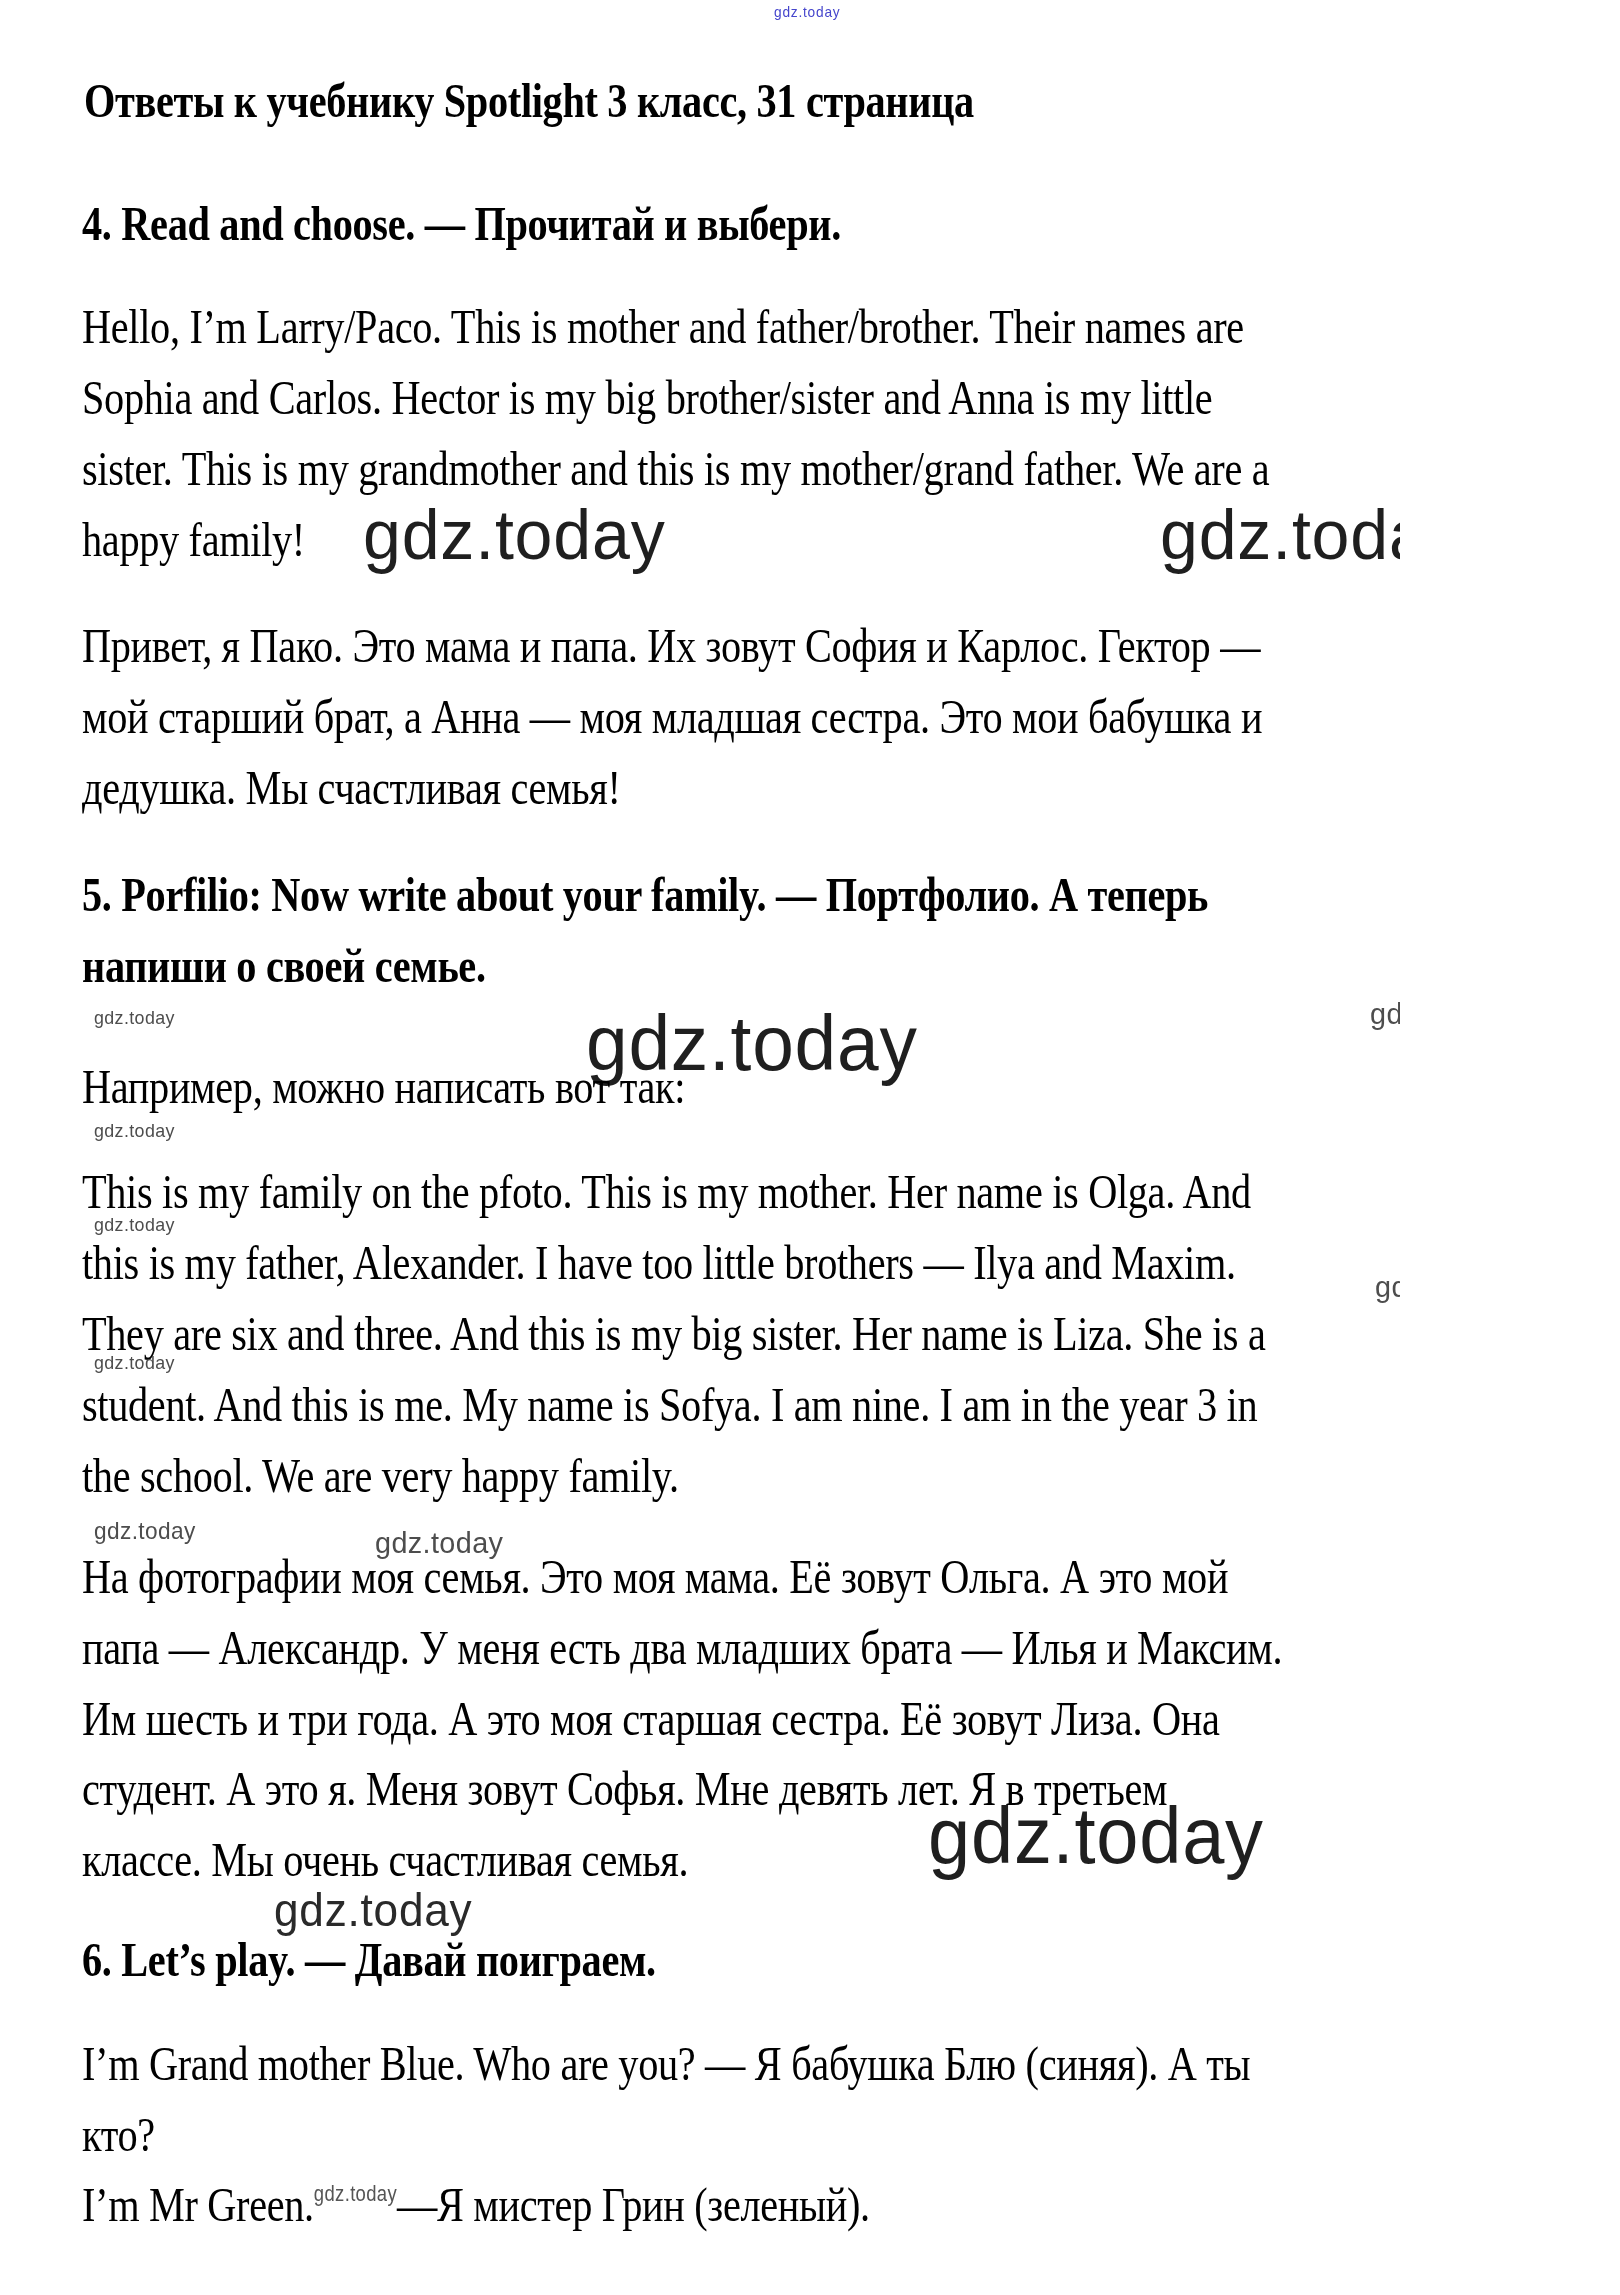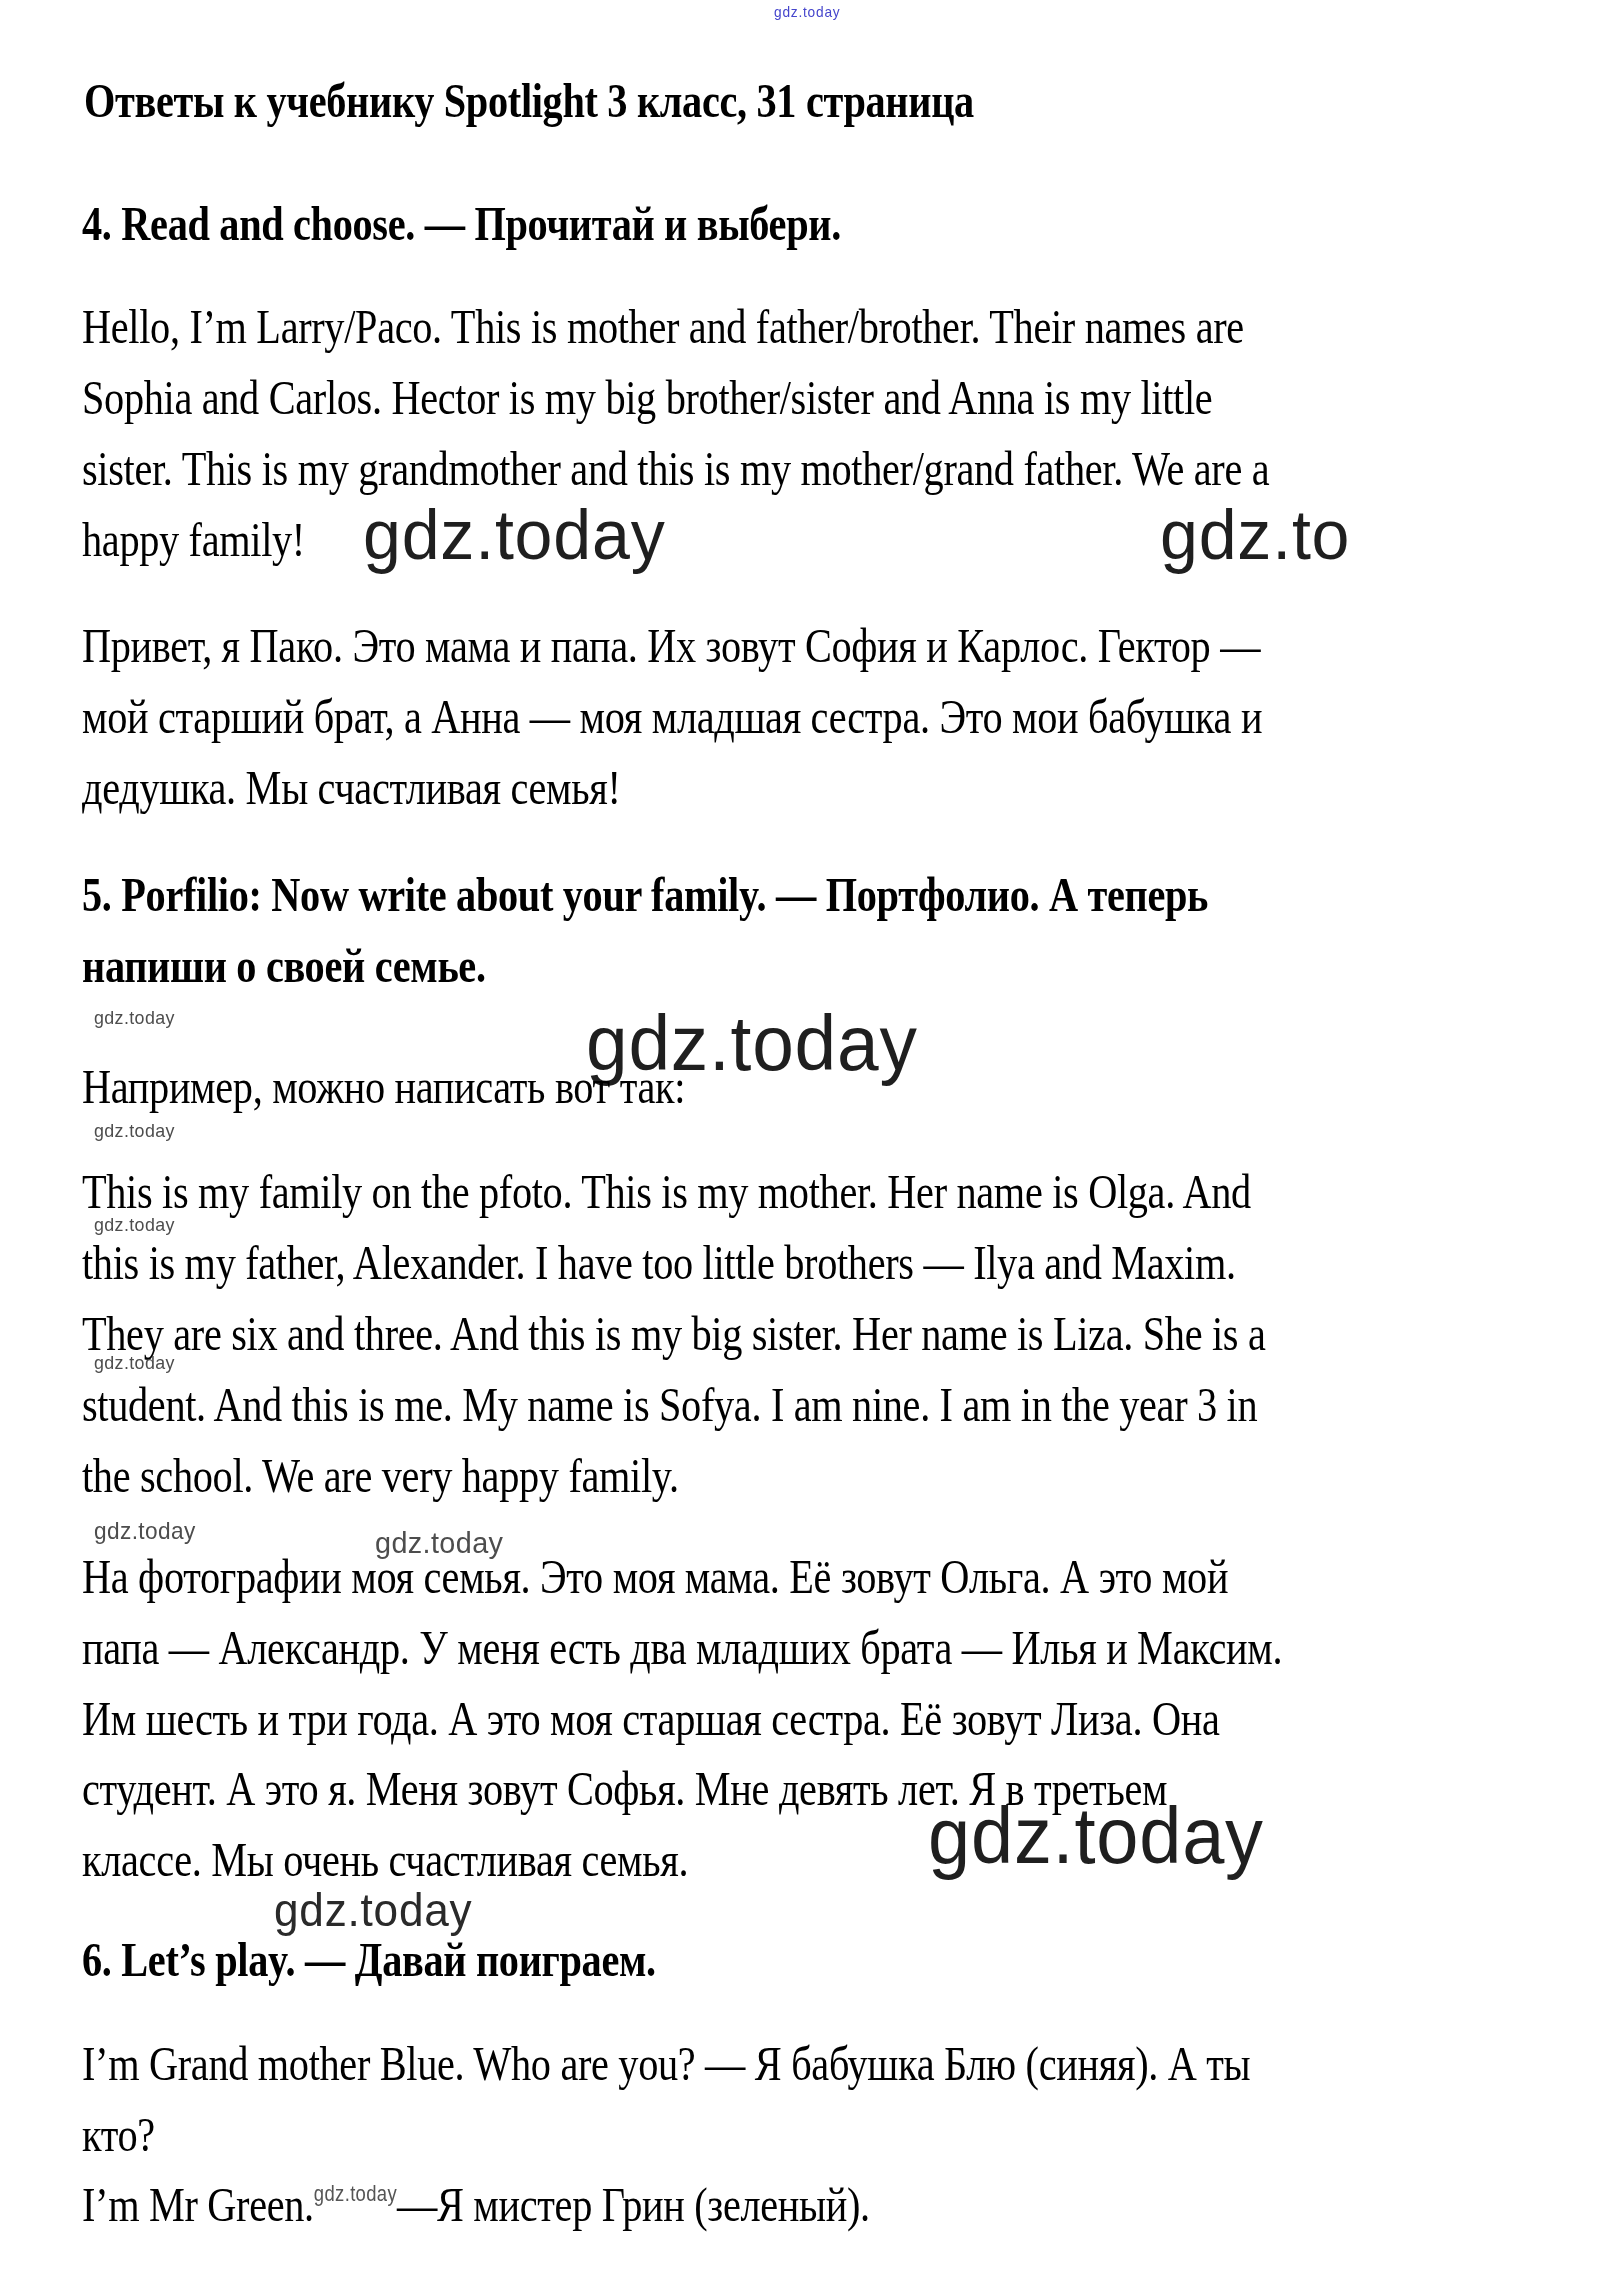--- a/index.html
+++ b/index.html
@@ -7,20 +7,21 @@
     padding: 0;
     background: #ffffff;
   }
   #page {
     position: relative;
     width: 1352px;
     height: 2295px;
     background: #ffffff;
     overflow: hidden;
     font-family: "Liberation Serif", serif;
+    padding-left: 48px;
   }
   
   .ln {
     position: absolute;
     left: 82px;
     white-space: nowrap;
     font-size: 48px;
     line-height: 1.08;
     color: #000000;
     transform: scaleX(0.84);

